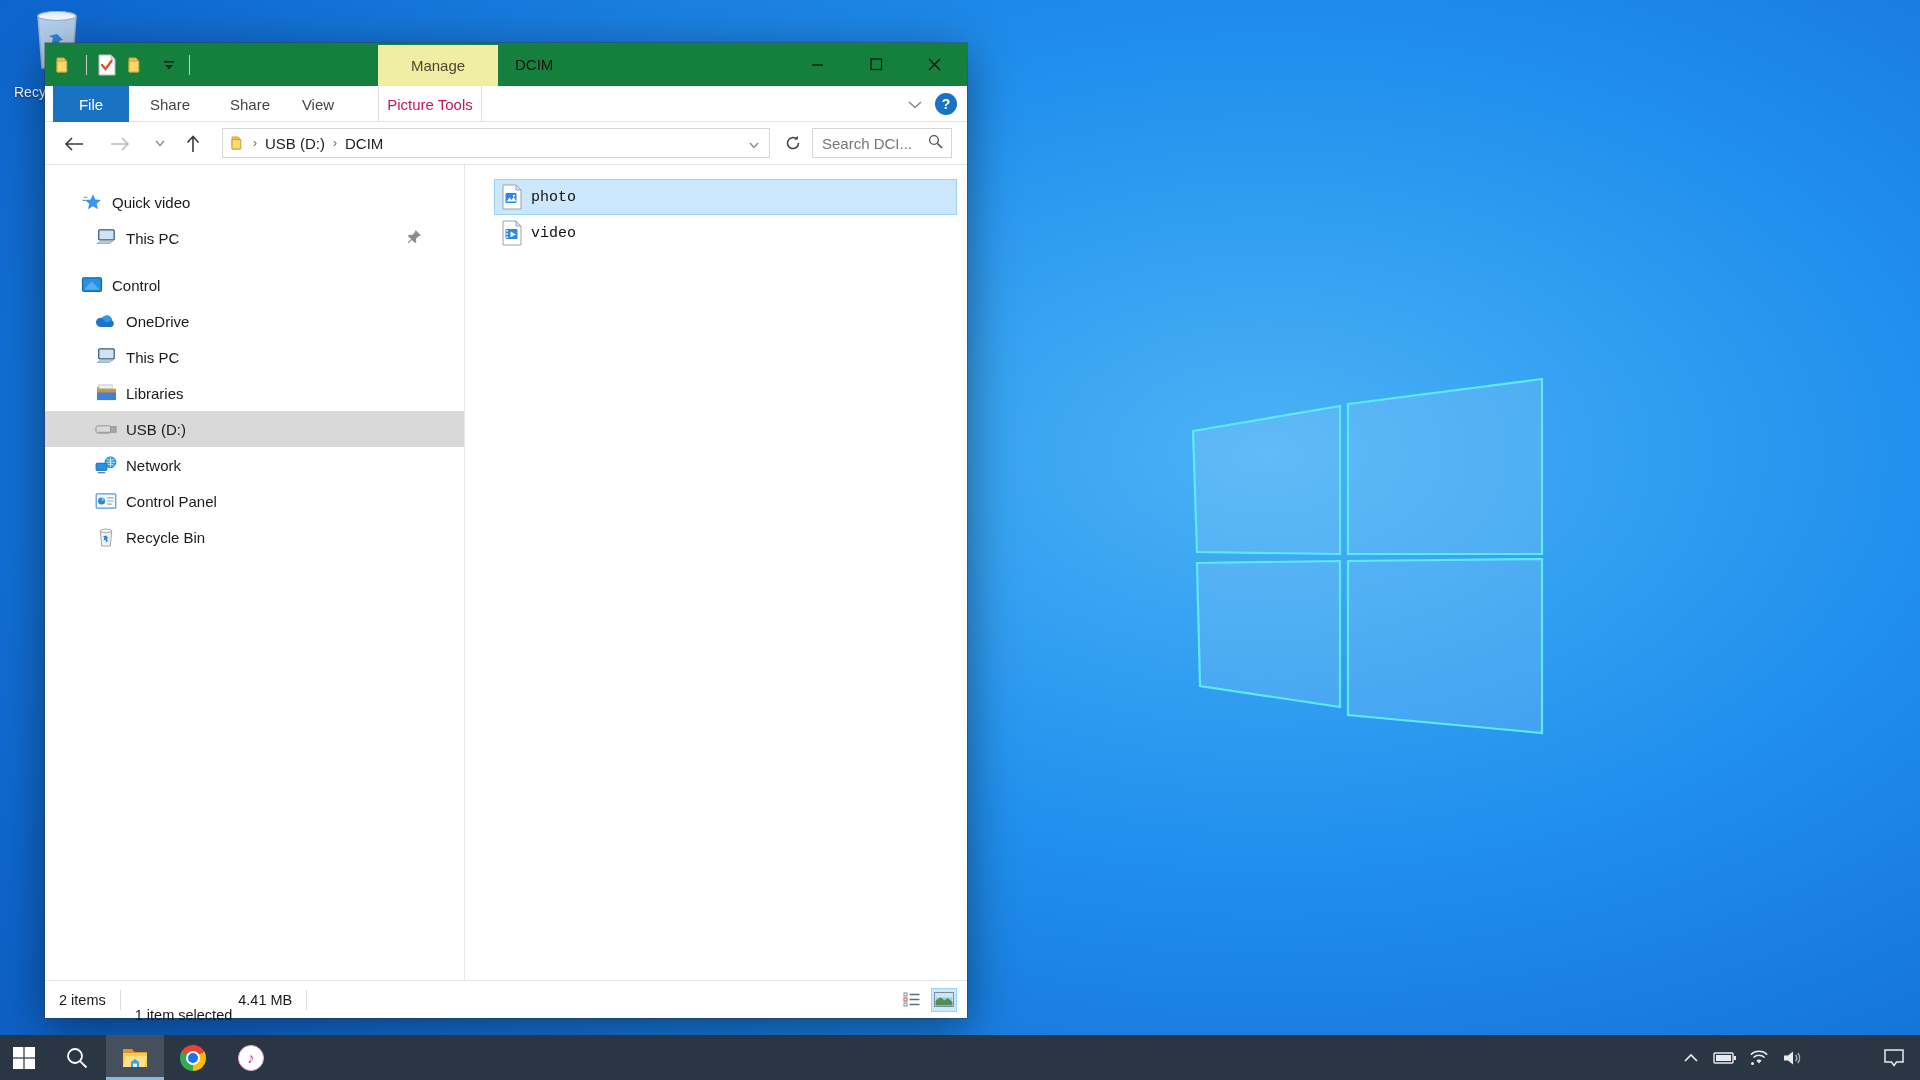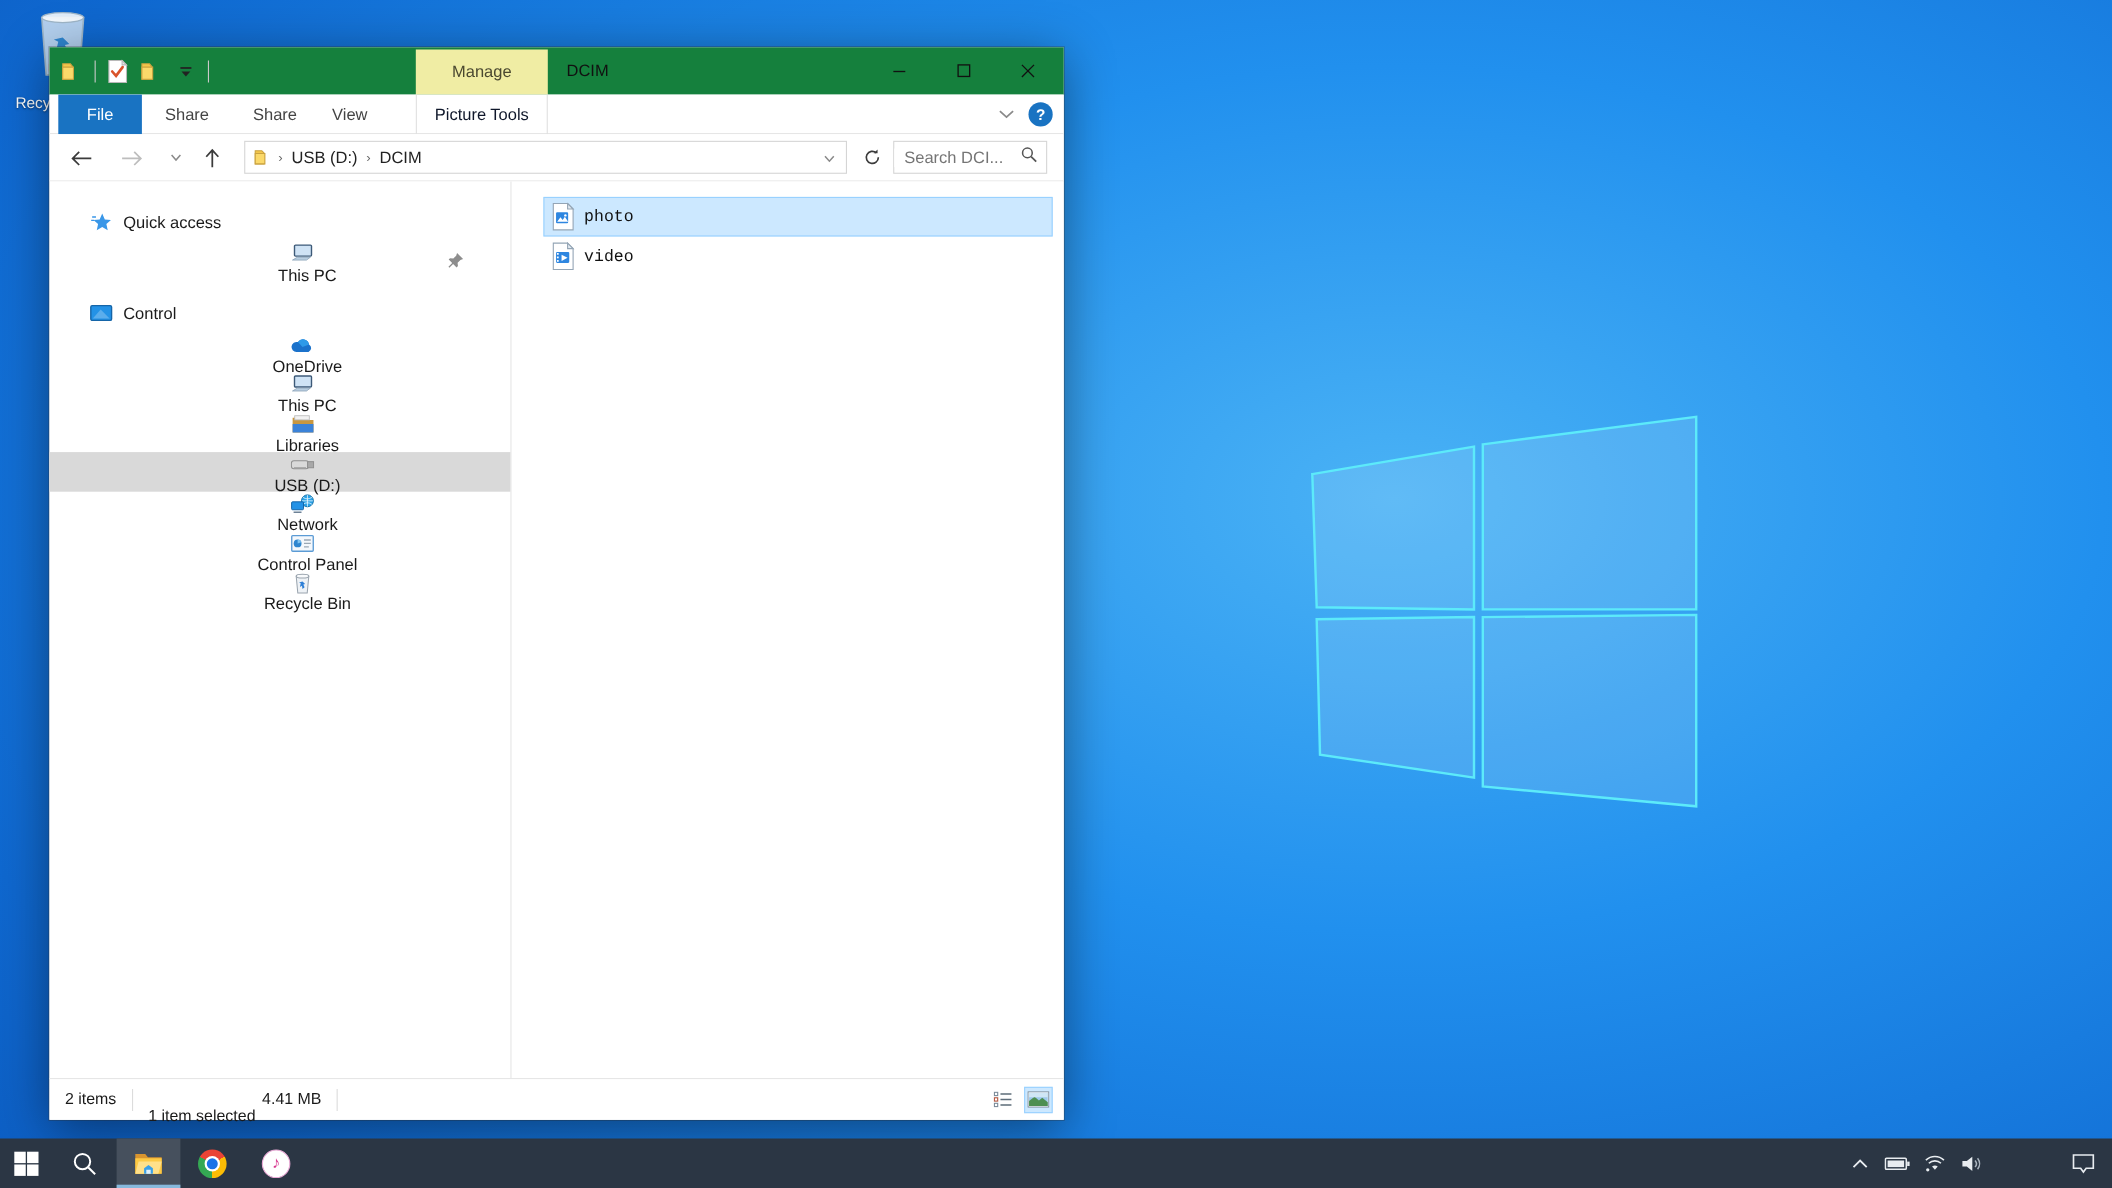--- a/index.html
+++ b/index.html
@@ -34,21 +34,21 @@
   .caption-btns .cbtn { width:58px; height:43px; display:flex; align-items:center; justify-content:center; background:transparent; border:none; }
 
   
   .tabrow { position:absolute; left:0; top:43px; width:100%; height:36px; background:#fff;
     border-bottom:1px solid #e4e4e4; font-size:15px; color:#444; }
   .tab { position:absolute; top:0; height:36px; display:flex; align-items:center; justify-content:center; }
   .tab-file { left:8px; width:76px; background:#1973c2; color:#fff; }
   .tab-home { left:96px; width:58px; }
   .tab-share { left:172px; width:66px; }
   .tab-view { left:246px; width:54px; }
-  .tab-ptools { left:333px; width:120px; border-left:1px solid #e0e0e0; border-right:1px solid #e0e0e0; color:#0f172a; }
+  .tab-ptools { left:333px; width:104px; border-left:1px solid #e0e0e0; border-right:1px solid #e0e0e0; color:#be185d; }
   .ribbon-right { position:absolute; right:10px; top:0; height:36px; display:flex; align-items:center; gap:12px; }
   .help-btn { width:22px; height:22px; border-radius:50%; background:#1973c2; color:#fff;
     display:flex; align-items:center; justify-content:center; font-size:14px; font-weight:bold; border:none; }
 
   
   .addressrow { position:absolute; left:0; top:79px; width:100%; height:43px; background:#fff;
     border-bottom:1px solid #e6e6e6; }
   .nav-ico { position:absolute; top:0; height:43px; display:flex; align-items:center; justify-content:center; }
   .addr-box { position:absolute; left:177px; top:6px; width:548px; height:30px;
     border:1px solid #d5d5d5; background:#fff; display:flex; align-items:center; font-size:15px; color:#222; }
@@ -62,21 +62,21 @@
     font-family:"Liberation Sans", sans-serif; width:100px; }
   .search-box input::placeholder { color:#757575; }
   .search-mag { padding-right:8px; }
 
   
   .content { position:absolute; left:0; top:122px; width:100%; height:815px; background:#fff; }
   .sidebar { position:absolute; left:0; top:0; width:420px; height:100%; border-right:1px solid #e6e6e6; padding-top:19px; }
   .side-row { position:relative; height:36px; display:flex; align-items:center; font-size:15px; color:#1a1a1a; }
   .side-row .ico { width:22px; height:22px; display:flex; align-items:center; justify-content:center; margin-right:9px; flex:none; }
   .lvl0 { padding-left:36px; }
-  .lvl1 { padding-left:50px;flex-direction:column; }
+  .lvl1 { padding-left:50px; }
   .side-gap { height:11px; }
   .side-row.selected { background:#d9d9d9; }
   .pin { position:absolute; right:42px; top:9px; }
 
   .filepane { position:absolute; left:421px; top:0; width:501px; height:100%; padding-top:14px;font-family:Liberation Mono, monospace; }
   .file-row { height:36px; margin:0 10px 0 28px; display:flex; align-items:center; font-size:15px; color:#111;
     border:1px solid transparent; padding-left:6px; }
   .file-row.selected { background:#cce8ff; border-color:#99d1ff; }
   .file-row .fico { width:22px; height:26px; margin-right:8px; flex:none; }
 
@@ -265,21 +265,21 @@
 
     <div class="sidebar">
 
       <div class="side-row lvl0">
         <span class="ico">
           <svg width="21" height="21" viewBox="0 0 24 24">
               <path d="M12.5 2.5 l2.7 6 6.4.6 -4.8 4.3 1.4 6.3 -5.7-3.3 -5.7 3.3 1.4-6.3 -4.8-4.3 6.4-.6z" fill="#3a97e8"></path>
               <path d="M2 6 h4 M1 9.5 h3" stroke="#3a97e8" stroke-width="1.4"></path>
             </svg>
         </span>
-        <span>Quick access</span>
+        <span>Quick video</span>
       </div>
 
       <div class="side-row lvl1">
         <span class="ico">
           <svg width="22" height="20" viewBox="0 0 24 22">
               <rect x="4" y="2" width="17" height="11" rx="1" fill="#cfe3f5" stroke="#3d5a78" stroke-width="1.4"></rect>
               <path d="M2 17 l5-3 h13 l-4 3 z" fill="#b9cee0" stroke="#8aa2b8" stroke-width="0.8"></path>
             </svg>
         </span>
         <span>This PC</span>

